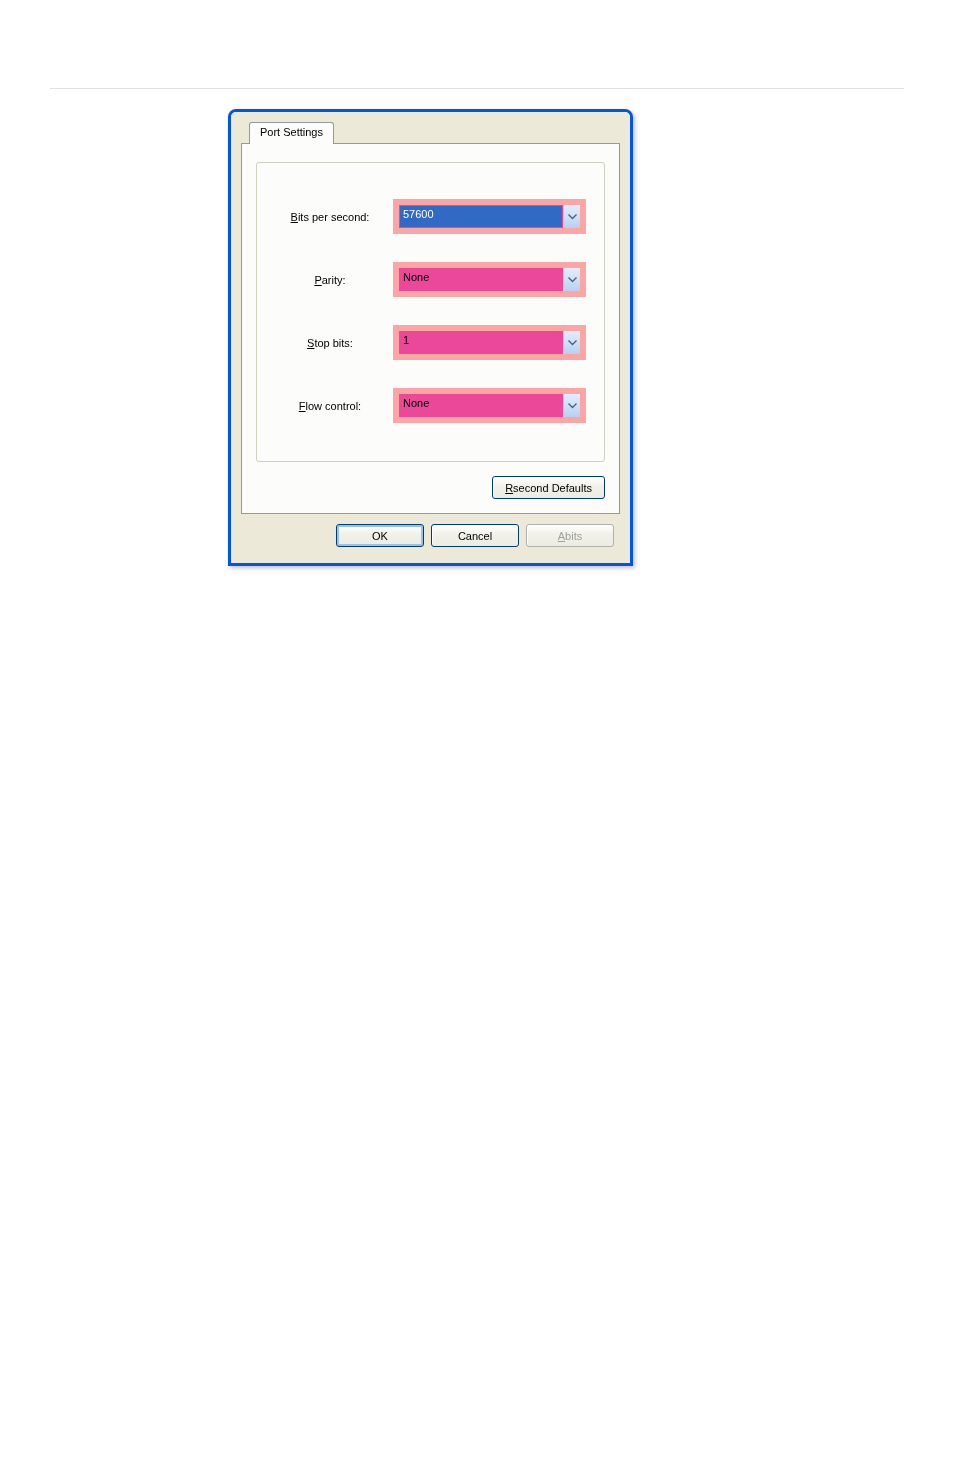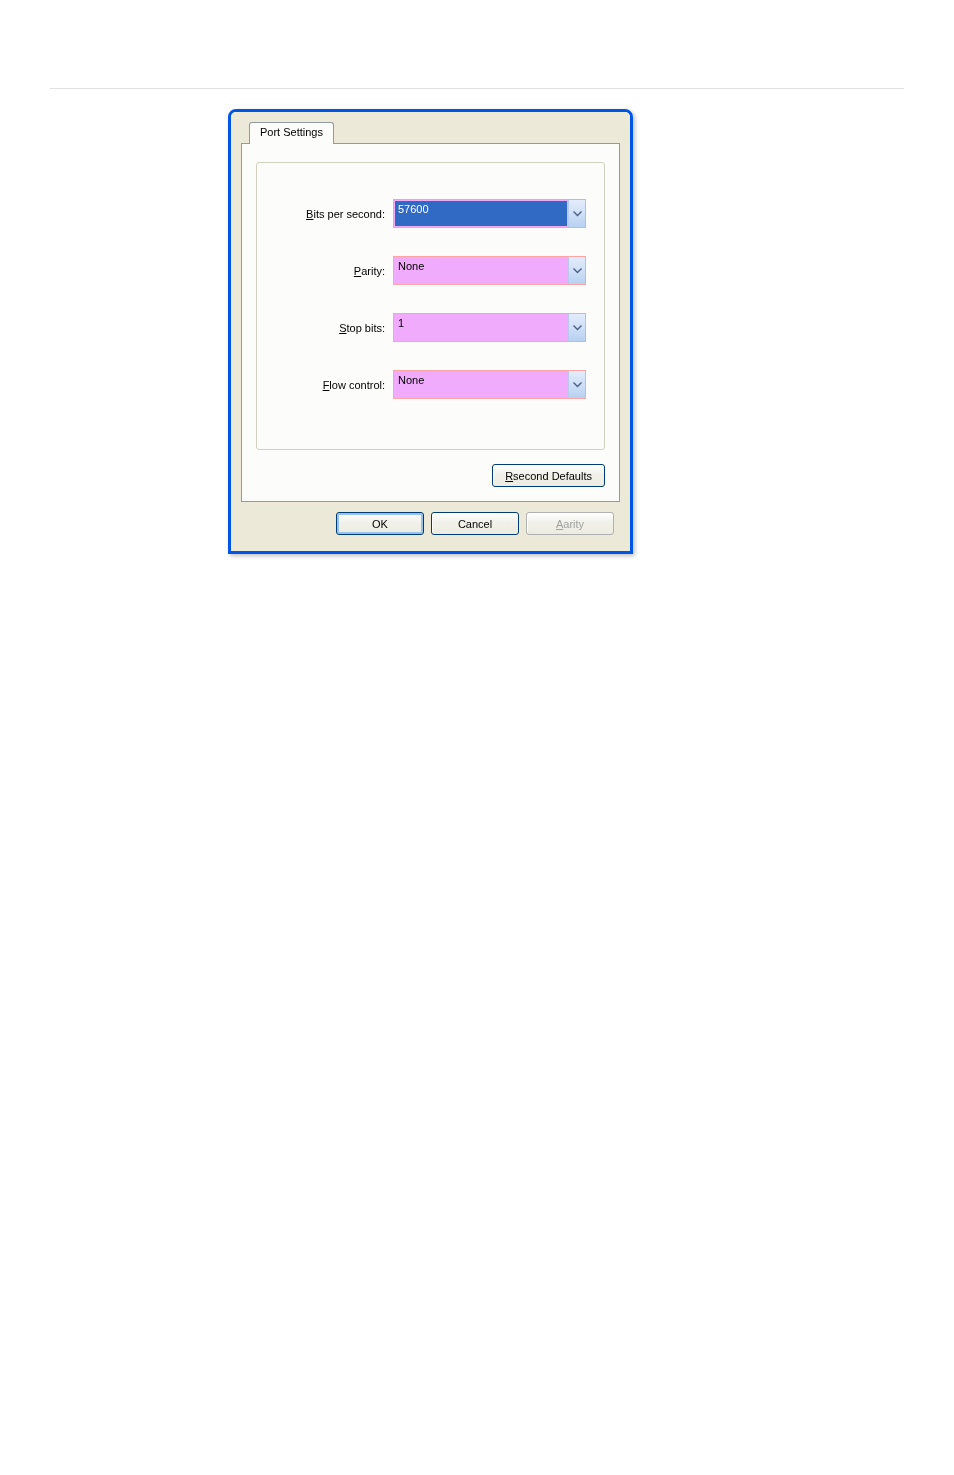--- a/index.html
+++ b/index.html
@@ -104,35 +104,35 @@
   .groupbox {
     border: 1px solid #d0d0bf;
     border-radius: 3px;
     padding: 22px 18px 22px 18px;
   }
   .form-row {
     display: flex;
     align-items: center;
     margin: 14px 0 28px 0;
   }
-  .form-row:last-of-type { margin-bottom: 28px; }
+  .form-row:last-of-type { margin-bottom: 16px; }
   .form-label {
     width: 118px;
-    text-align: right;
+    text-align: center;
     padding-right: 8px;
     font-size: 11px;
     color: #000;
   }
   .form-label .ul { text-decoration: underline; }
   .combo {
     flex: 1;
-    height: 29px;
-    display: flex;
-    border: 1px solid #fca5a5;
-    background: #f0abfc;
+    height: 35px;
+    display: flex;
+    border: 6px solid #fca5a5;
+    background: #ec4899;
   }
   .combo-text {
     flex: 1;
     padding: 2px 4px;
     font-size: 11px;
     line-height: 15px;
     overflow: hidden;
     white-space: nowrap;
   }
   .combo.selected .combo-text {
@@ -265,19 +265,19 @@
           <button class="btn">
             <span class="ul">R</span><span>second Defaults</span>
           </button>
         </div>
       </div>
 
       <div class="dlg-buttons">
         <button class="btn default">OK</button>
         <button class="btn">Cancel</button>
         <button class="btn disabled">
-          <span class="ul">A</span><span>arity</span>
+          <span class="ul">A</span><span>bits</span>
         </button>
       </div>
 
     </div>
   </div>
 </div>
 
 </body></html>

